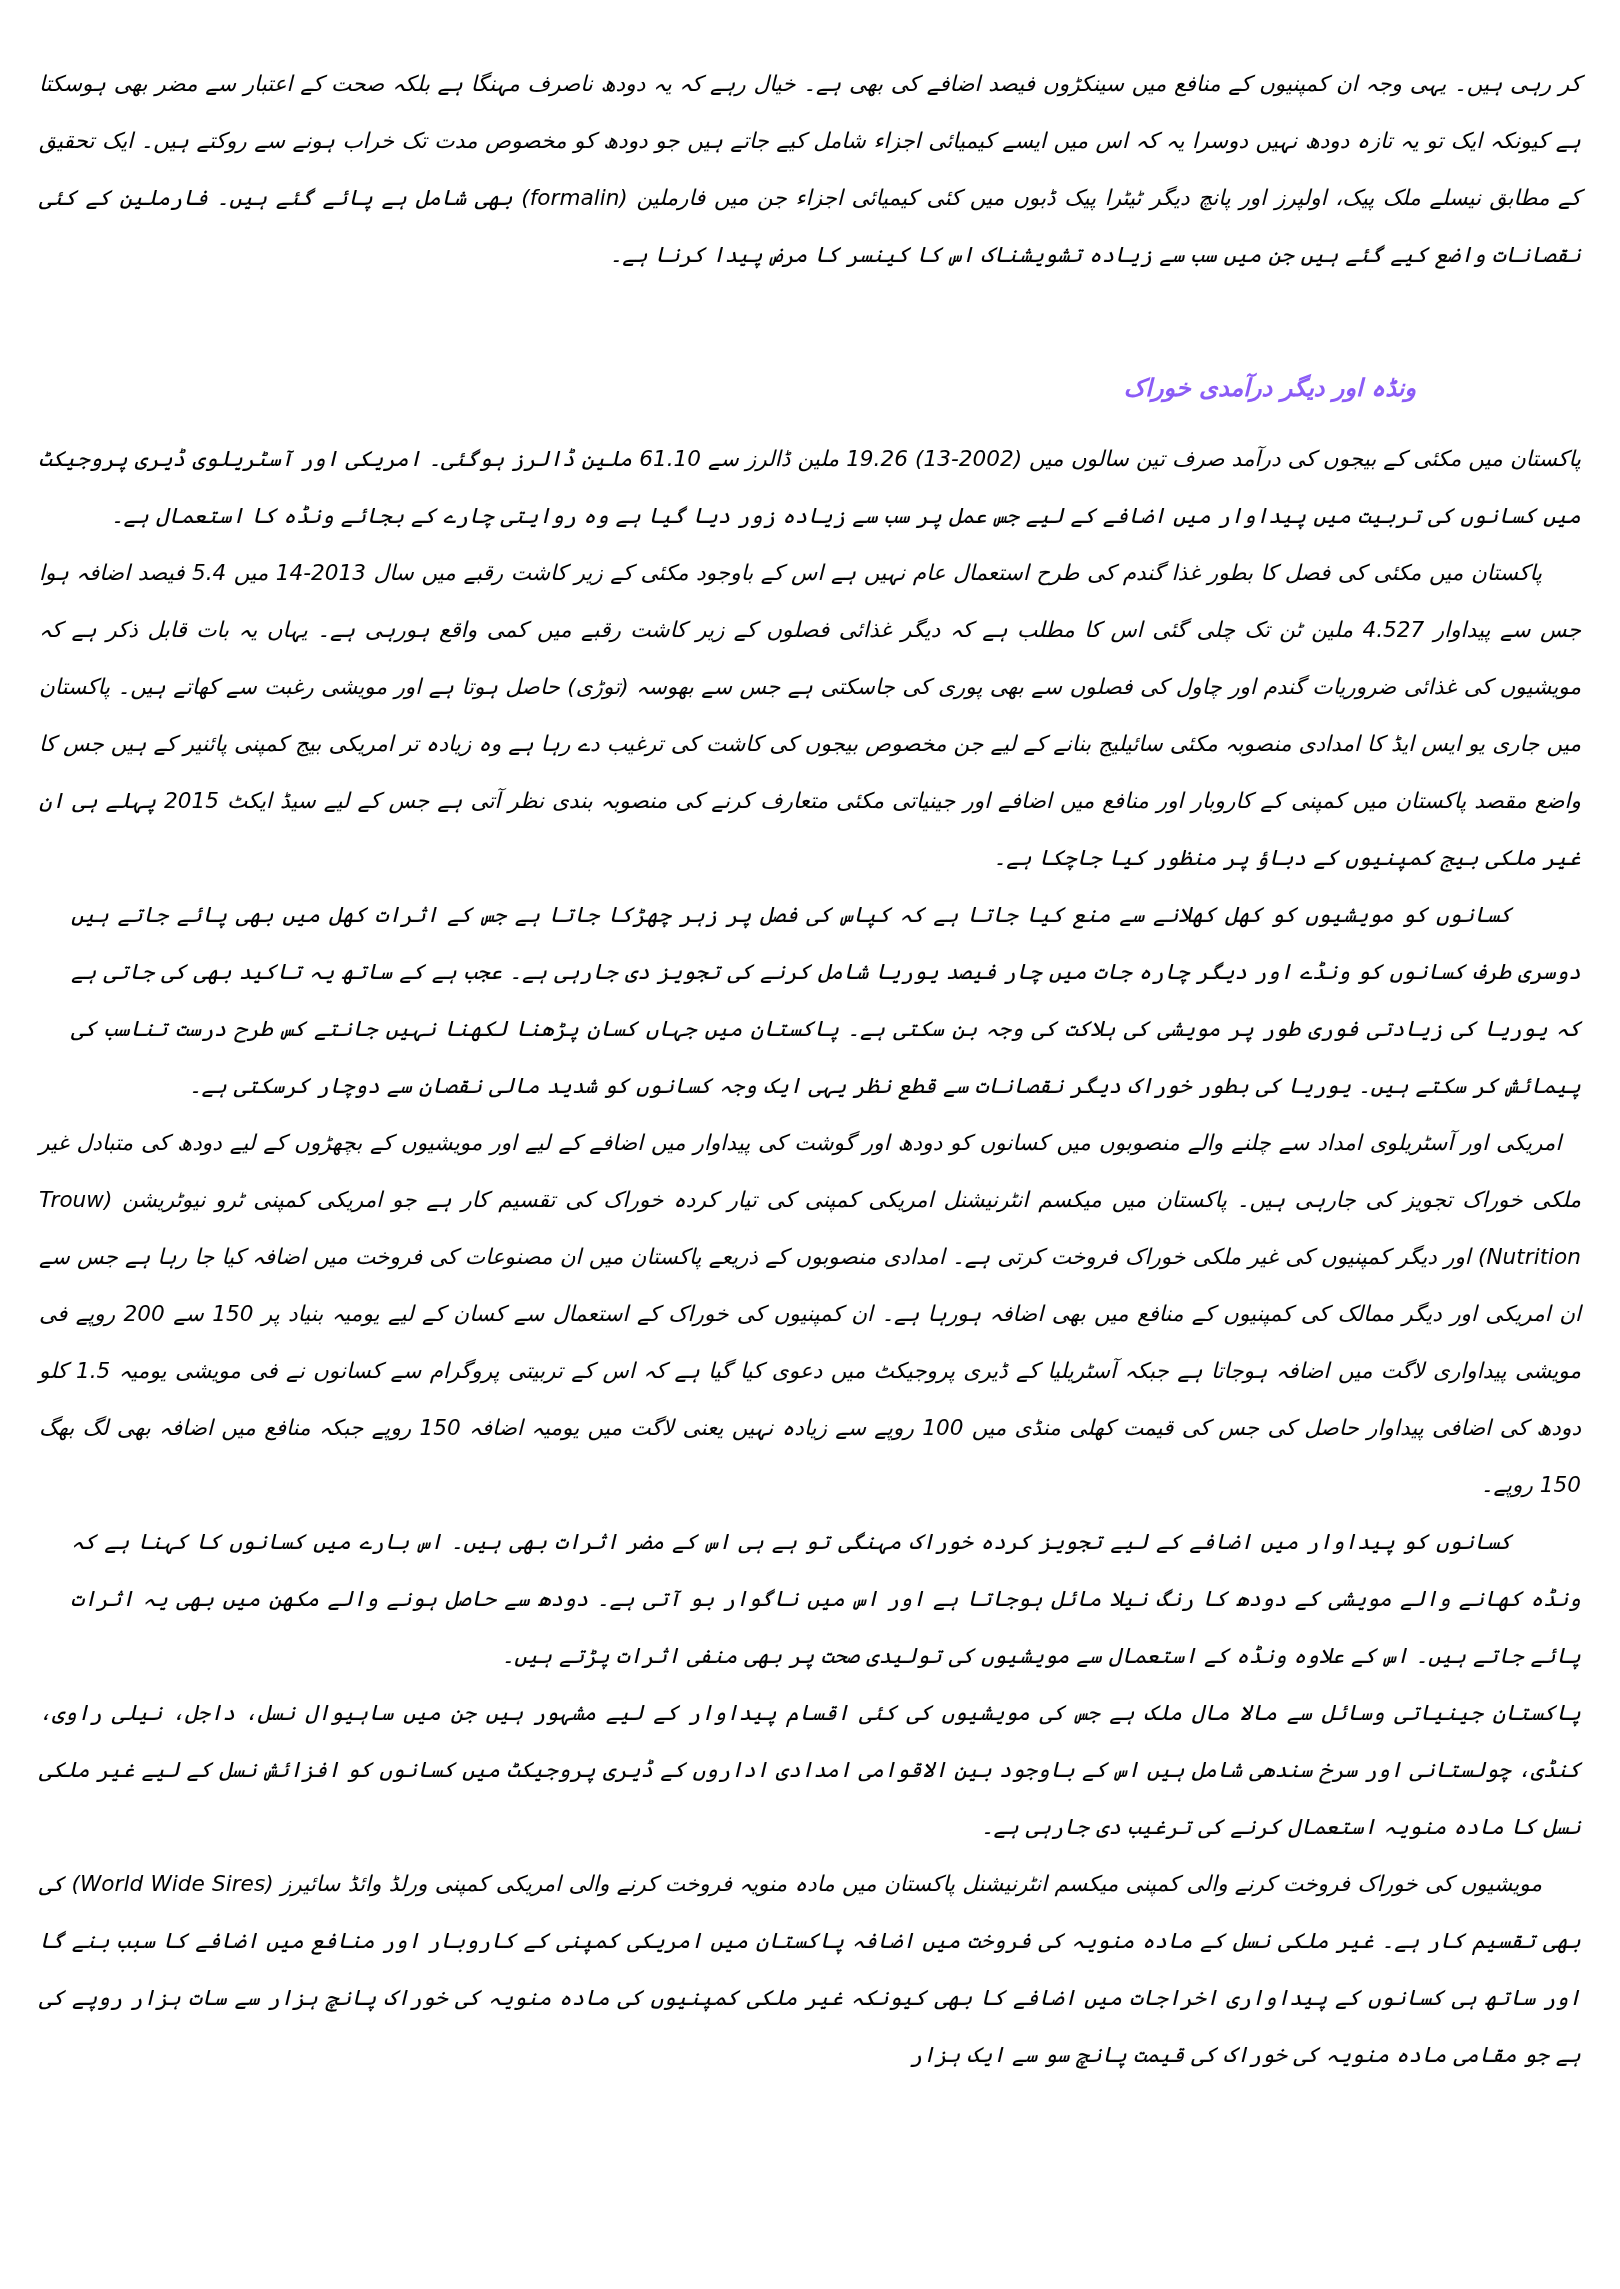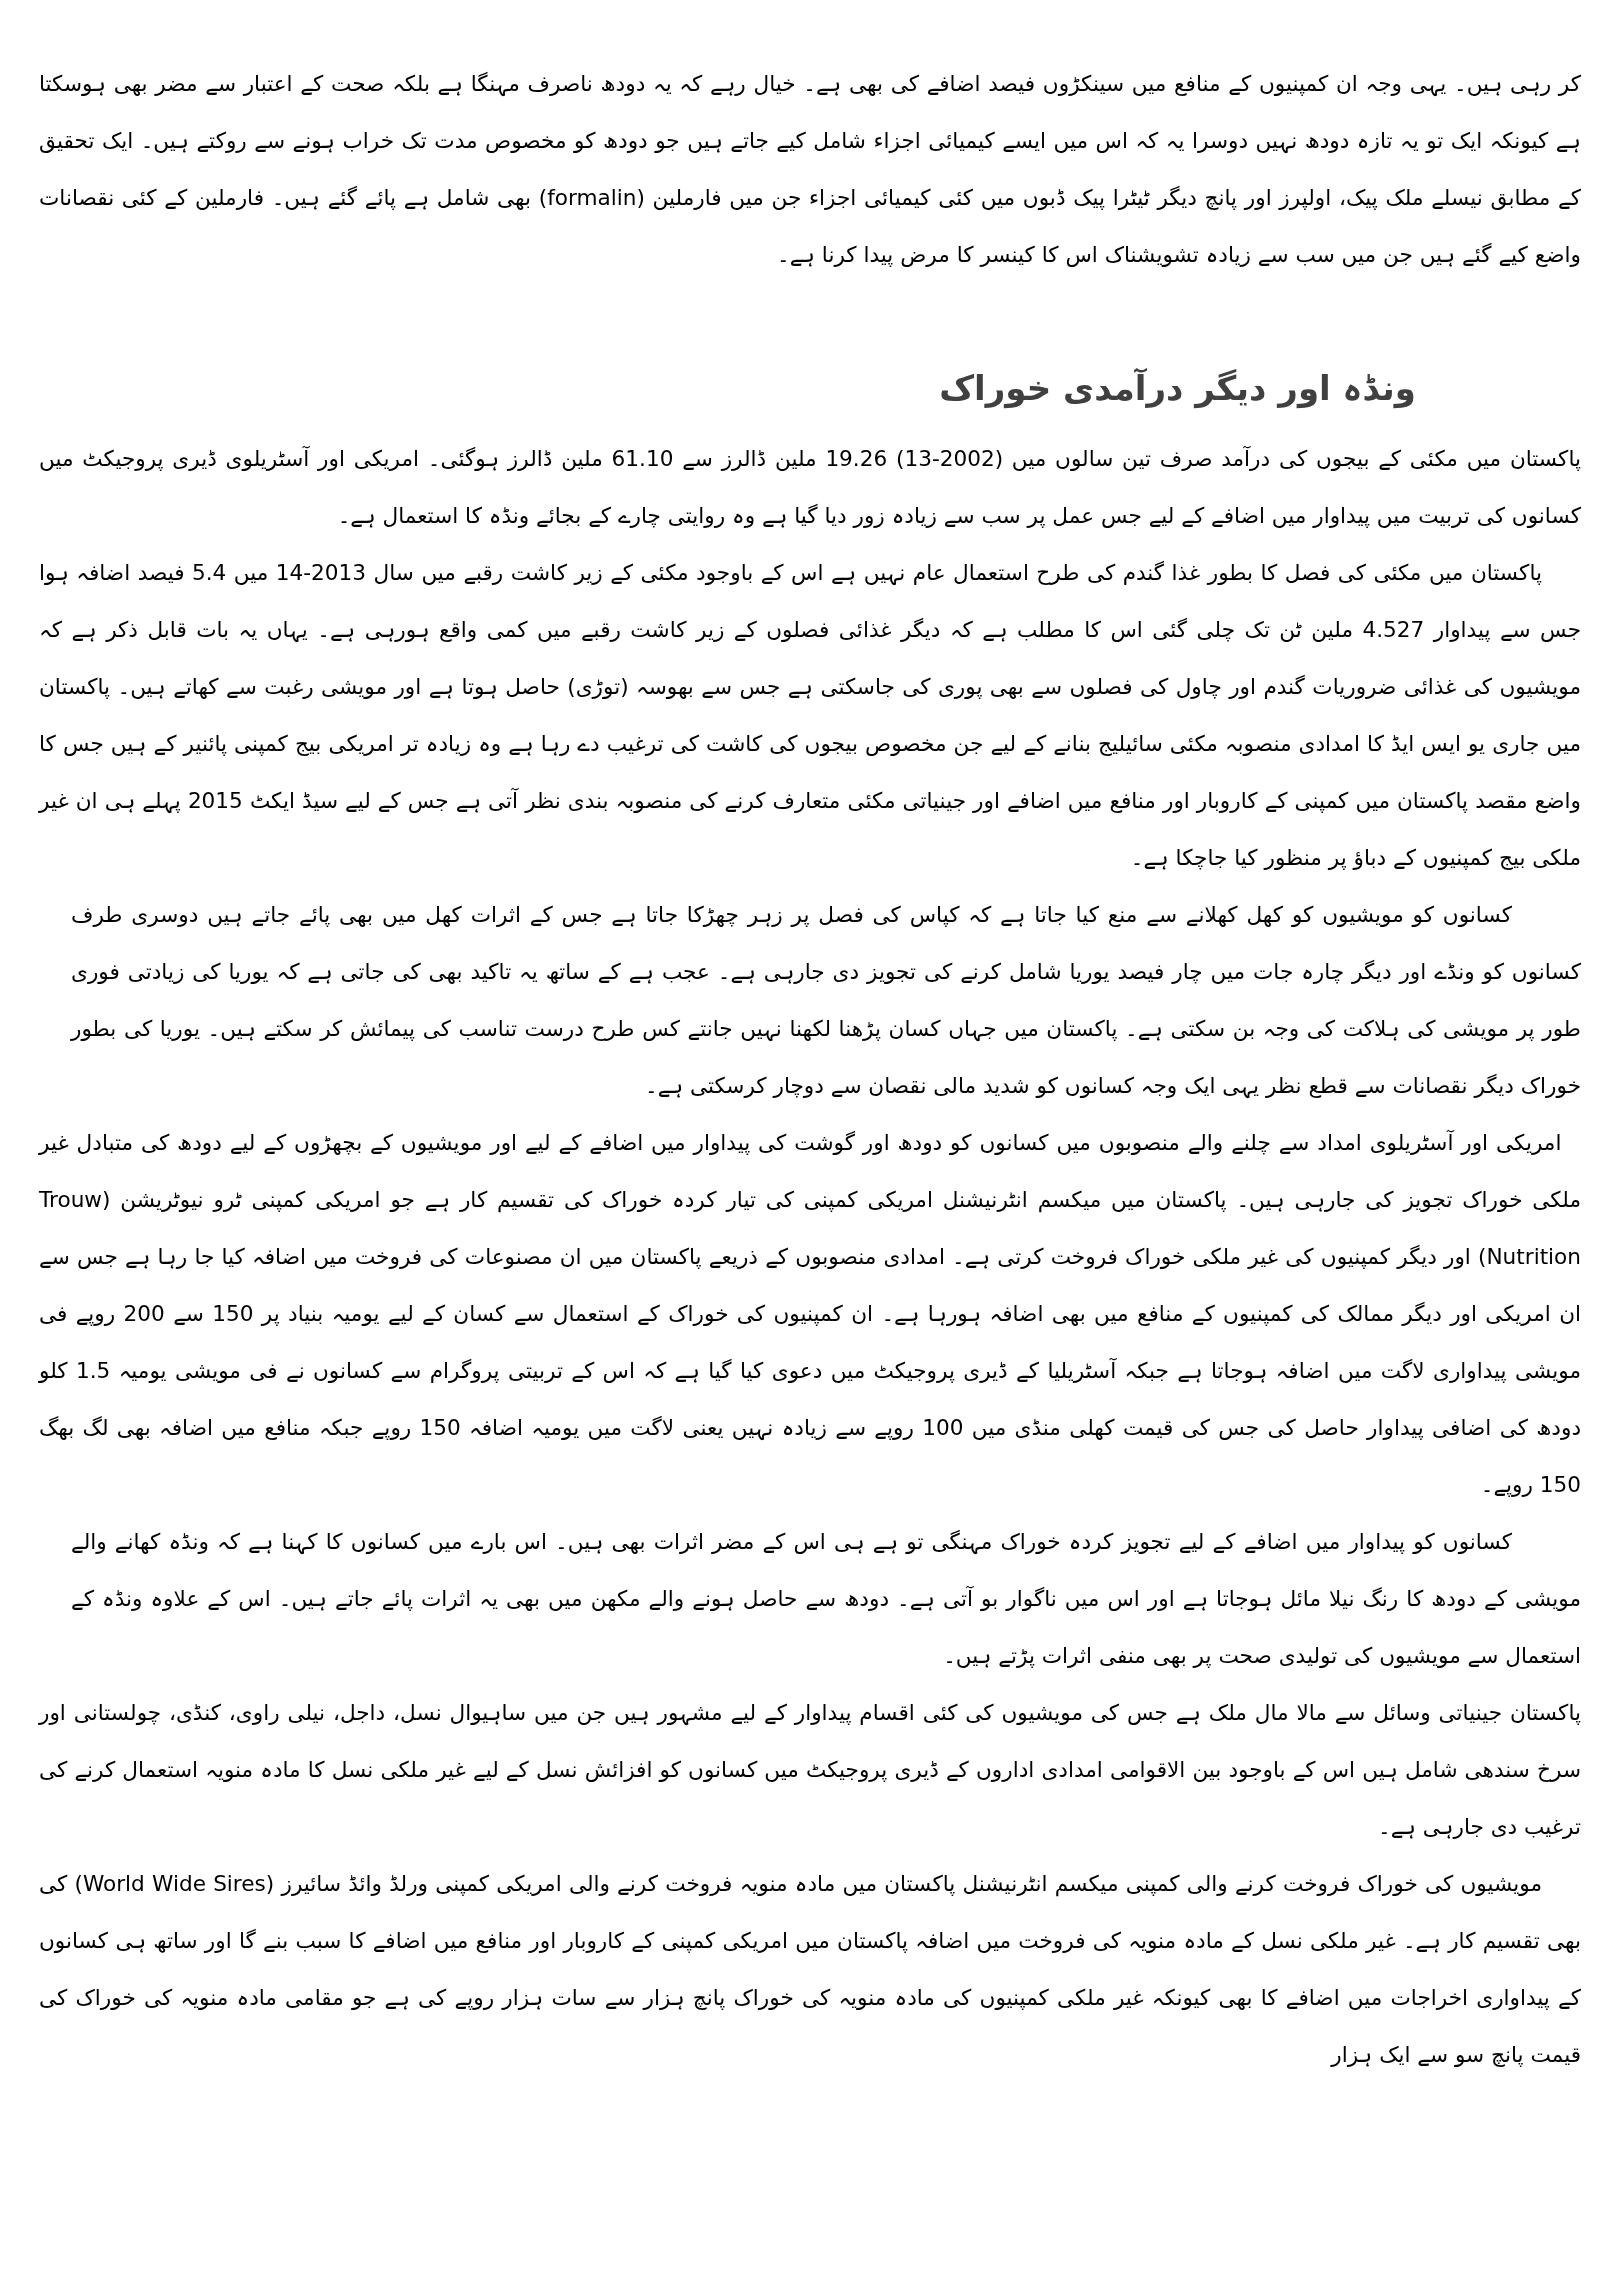--- a/index.html
+++ b/index.html
@@ -4,43 +4,44 @@
 <style>
   html,body{margin:0;padding:0;background:#ffffff;}
   .page{
     position:relative;
     width:1620px;
     height:2290px;
     box-sizing:border-box;
     padding:55px 39px 0 39px;
     background:#ffffff;
     overflow:hidden;
+    font-style:italic;
   }
   .para{
     direction:rtl;
     unicode-bidi:embed;
     text-align:justify;
     text-justify:inter-word;
     font-family:"DejaVu Sans",sans-serif;
     font-size:21.6px;
     line-height:57px;
     color:#000000;
     margin:0;
   }
   .ind20{text-indent:19.6px;}
   .ind40{text-indent:39px;}
   .ind70{text-indent:69px;margin-left:32px;}
   .sec-heading{
     direction:rtl;
     text-align:right;
     font-family:"DejaVu Sans",sans-serif;
     font-weight:bold;
-    font-size:34px;
+    font-size:24px;
     line-height:43px;
-    color:#404040;
+    color:#8b5cf6;
   }
   .heading-1{margin:84px 165px 19.6px 0;}
   .heading-2{margin:90px 125px 21.6px 0;}
 </style>
 </head>
 <body>
 
 <div class="page">
 
   <p class="para">کر رہی ہیں۔ یہی وجہ ان کمپنیوں کے منافع میں سینکڑوں فیصد اضافے کی بھی ہے۔ خیال رہے کہ یہ دودھ ناصرف مہنگا ہے بلکہ صحت کے اعتبار سے مضر بھی ہوسکتا ہے کیونکہ ایک تو یہ تازہ دودھ نہیں دوسرا یہ کہ اس میں ایسے کیمیائی اجزاء شامل کیے جاتے ہیں جو دودھ کو مخصوص مدت تک خراب ہونے سے روکتے ہیں۔ ایک تحقیق کے مطابق نیسلے ملک پیک، اولپرز اور پانچ دیگر ٹیٹرا پیک ڈبوں میں کئی کیمیائی اجزاء جن میں فارملین (formalin) بھی شامل ہے پائے گئے ہیں۔ فارملین کے کئی نقصانات واضع کیے گئے ہیں جن میں سب سے زیادہ تشویشناک اس کا کینسر کا مرض پیدا کرنا ہے۔</p>

